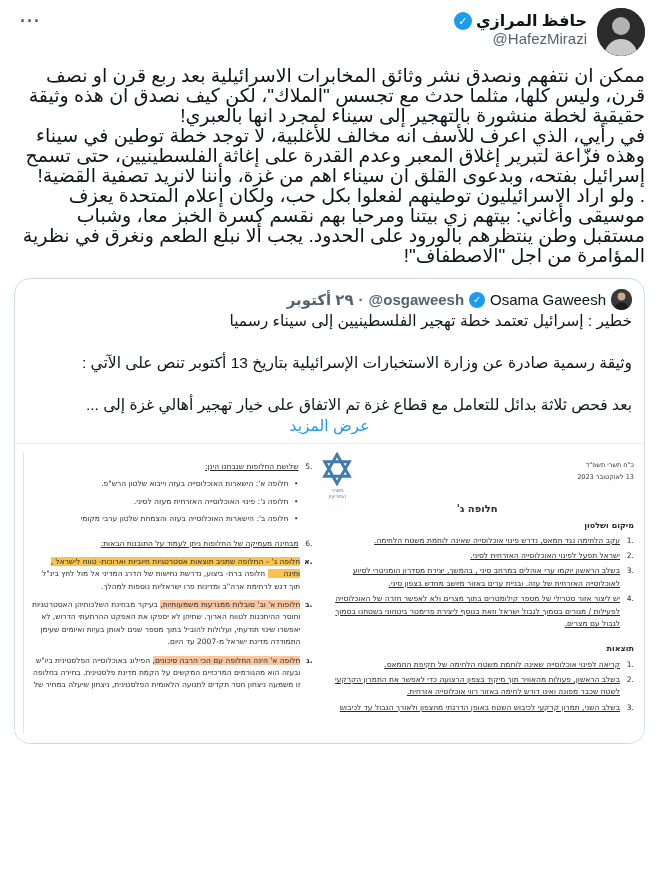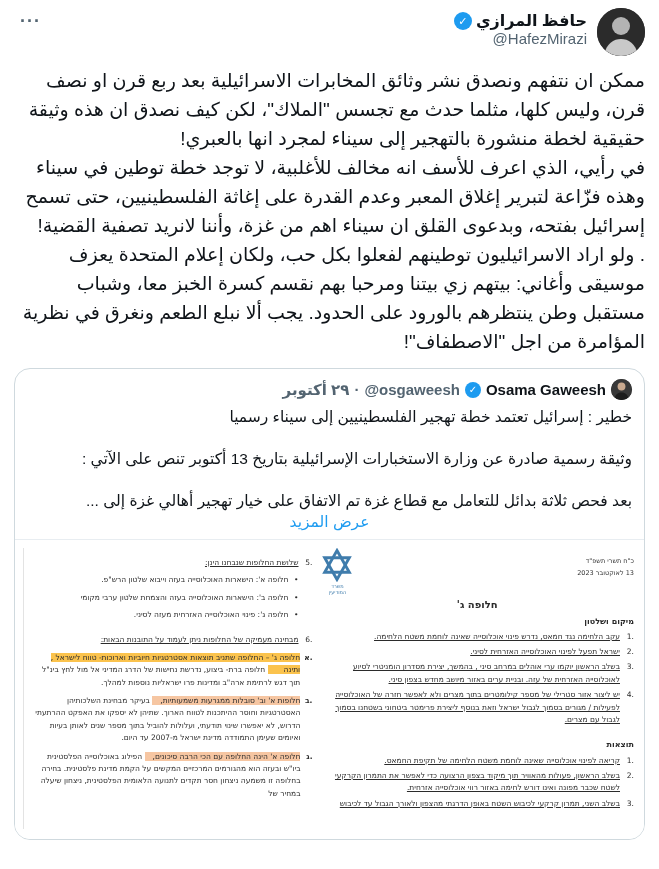--- a/index.html
+++ b/index.html
@@ -24,35 +24,35 @@
   .names{padding-top:3px;}
   .name-row{display:flex;align-items:center;gap:4px;}
   .name{font-weight:bold;font-size:16px;color:var(--text-primary);}
   .badge{width:18px;height:18px;border-radius:50%;background:var(--accent-blue);color:#fff;
          font-size:11px;line-height:18px;text-align:center;flex:0 0 auto;font-weight:bold;}
   .handle{font-size:15px;color:var(--text-secondary);direction:ltr;text-align:right;}
   .more{color:var(--text-secondary);font-size:18px;letter-spacing:1px;font-weight:bold;
         padding:4px 6px;cursor:pointer;line-height:1;}
 
   
-  .tweet-text{margin-top:10px;font-size:19px;line-height:29px;text-align:right;
+  .tweet-text{margin-top:10px;font-size:19px;line-height:20px;text-align:right;
               white-space:pre-line;color:var(--text-primary);}
 
   
   .quote-card{margin-top:12px;border:1px solid var(--card-border);border-radius:16px;overflow:hidden;background:#fff;}
   .quote-inner{padding:10px 12px 6px 12px;}
   .q-header{display:flex;align-items:center;gap:5px;flex-wrap:nowrap;}
   .q-avatar{width:21px;height:21px;border-radius:50%;overflow:hidden;background:#333;flex:0 0 auto;}
   .q-avatar svg{display:block;width:100%;height:100%;}
-  .q-name{font-weight:bold;font-size:15px;}
+  .q-name{font-weight:normal;font-size:15px;}
   .q-badge{width:16px;height:16px;border-radius:50%;background:var(--accent-blue);color:#fff;
            font-size:10px;line-height:16px;text-align:center;font-weight:bold;flex:0 0 auto;}
   .q-meta{font-size:15px;color:var(--text-secondary);font-weight:bold;}
   .q-handle{direction:ltr;unicode-bidi:embed;}
-  .q-text{margin-top:6px;font-size:15.5px;line-height:21px;text-align:right;white-space:pre-line;}
+  .q-text{margin-top:0;font-size:15.5px;line-height:21px;text-align:right;white-space:pre-line;}
   .show-more{display:block;margin-top:0;font-size:15.5px;line-height:22px;color:var(--accent-blue);
              text-decoration:none;cursor:pointer;text-align:center;}
 
   
   .doc{border-top:1px solid #e8edf1;background:#fff;display:flex;direction:rtl;
        padding:8px 10px 10px 8px;gap:8px;min-height:300px;cursor:pointer;}
   .doc-page{font-family:"DejaVu Sans",sans-serif;color:#2b2b2b;font-size:7.5px;line-height:1.65;text-align:right;}
   .doc-page.p-right{width:52%;}
   .doc-page.p-left{width:48%;border-left:1px solid #e3e3e3;padding-left:7px;padding-top:6px;}
   .doc-head{display:flex;justify-content:space-between;align-items:flex-start;margin-bottom:2px;}
@@ -66,21 +66,21 @@
   .doc-item{display:flex;gap:4px;margin-top:3px;}
   .doc-item .n{flex:0 0 10px;text-align:right;}
   .doc-item .t{flex:1;text-decoration:underline;}
   .u{text-decoration:underline;}
   .doc-bullets{margin-top:3px;padding-right:14px;}
   .doc-bullet{display:flex;gap:4px;margin-top:5px;}
   .doc-bullet::before{content:"•";flex:0 0 6px;}
   .doc-sub{display:flex;gap:4px;margin-top:6px;}
   .doc-sub .n{flex:0 0 8px;font-weight:bold;}
   .hl-y{background:var(--highlight-yellow);padding-left:16px;}
-  .hl-p{background:var(--highlight-peach);padding-left:8px;}
+  .hl-p{background:var(--highlight-peach);}
   .gap-top{margin-top:12px;}
 </style>
 </head>
 <body>
 
 <div class="page" dir="rtl">
 
   <header class="tw-header">
     <div class="user">
       <div class="avatar">
@@ -184,24 +184,24 @@
       <div class="doc-page p-left">
         <div class="doc-item">
           <span class="n">.5</span>
           <span class="t u">שלושת החלופות שנבחנו הינן:</span>
         </div>
         <div class="doc-bullets">
           <div class="doc-bullet">
               <span>חלופה א': הישארות האוכלוסייה בעזה וייבוא שלטון הרש"פ.</span>
             </div>
           <div class="doc-bullet">
-              <span>חלופה ב': הישארות האוכלוסייה בעזה והצמחת שלטון ערבי מקומי</span>
+              <span>חלופה ג': פינוי האוכלוסייה האזרחית מעזה לסיני.</span>
             </div>
           <div class="doc-bullet">
-              <span>חלופה ג': פינוי האוכלוסייה האזרחית מעזה לסיני.</span>
+              <span>חלופה ב': הישארות האוכלוסייה בעזה והצמחת שלטון ערבי מקומי</span>
             </div>
         </div>
 
         <div class="doc-item gap-top">
           <span class="n">.6</span>
           <span class="t u">מבחינה מעמיקה של החלופות ניתן לעמוד על התובנות הבאות:</span>
         </div>
 
         <div class="doc-sub">
           <span class="n">.א</span>

